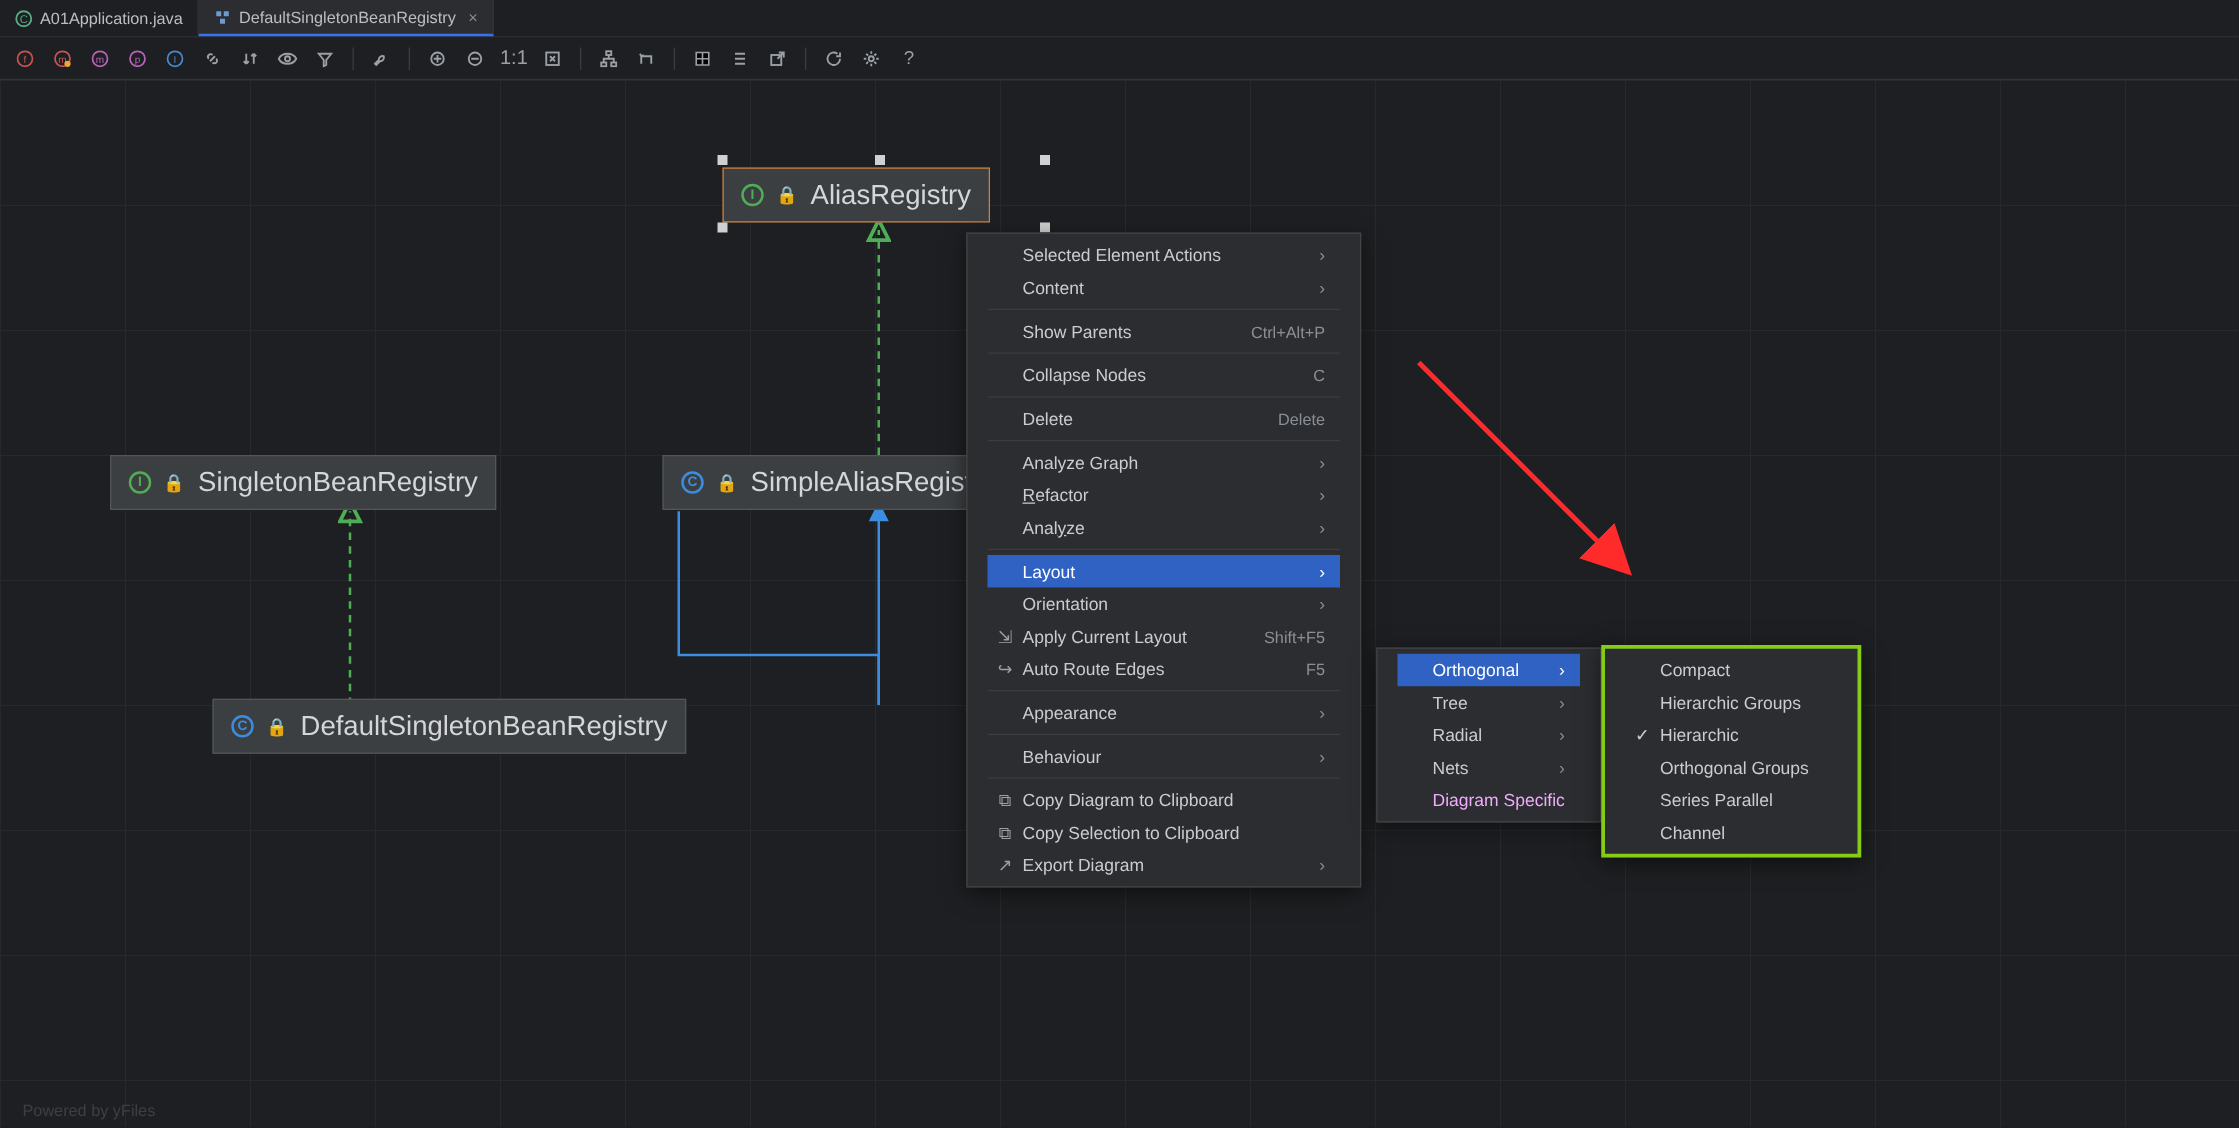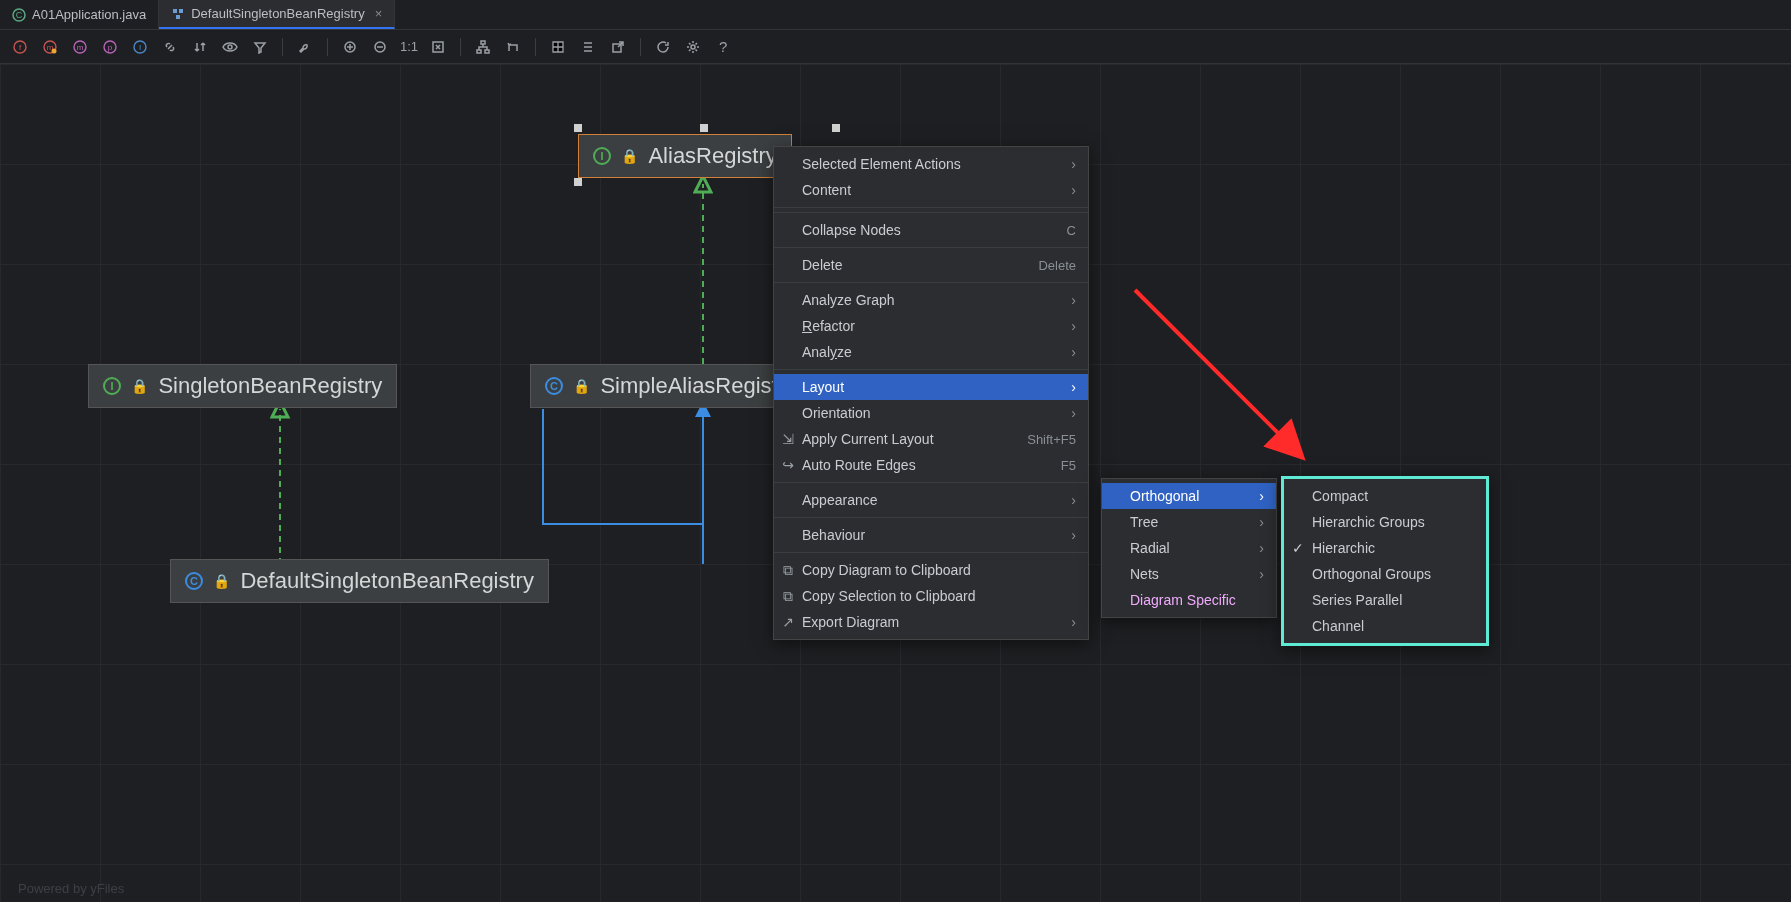--- a/index.html
+++ b/index.html
@@ -82,44 +82,45 @@
   position:absolute; width:8px; height:8px; background:#d0d0d0;
 }
 
 svg.edges { position:absolute; top:0; left:0; width:100%; height:100%; pointer-events:none; }
 
 .ctx-menu {
   position: absolute;
   background: #2b2d30;
   border: 1px solid #444;
   box-shadow: 0 4px 16px rgba(0,0,0,0.5);
-  padding: 4px 0;
+  padding: 4px 16px;
   font-size: 14px;
   color: #c9ccd1;
   min-width: 316px;
+  margin-top: 40px;
 }
 .ctx-item {
   display:flex; align-items:center;
   padding: 5px 12px 5px 28px;
   cursor:pointer;
   position:relative;
 }
 .ctx-item:hover, .ctx-item.hover { background: #2f62c2; color:#fff; }
 .ctx-item.disabled { color: #f0abfc; cursor:default; }
 .ctx-item .shortcut { margin-left:auto; color:#8a8f96; font-size:13px; }
 .ctx-item .chev { margin-left:auto; color:#8a8f96; }
 .ctx-item.hover .chev { color:#fff; }
 .ctx-item .pre-icon {
   position:absolute; left:6px; width:16px; text-align:center; color:#9aa0a6;
 }
 .ctx-sep { height:1px; background:#3a3d42; margin:4px 0; }
 .ctx-check { position:absolute; left:8px; color:#c9ccd1; }
 
 .sub1 { min-width: 176px; text-align: center; }
-.sub2 { min-width: 208px; border: 3px solid #5eead4; }
+.sub2 { min-width: 208px; border: 3px solid #84cc16; }
 
 .arrow-annot {
   position:absolute;
   pointer-events:none;
 }
 
 .watermark {
   position:absolute; bottom:6px; left:18px;
   color:#3c4046; font-size:13px;
 }
@@ -217,21 +218,21 @@
         <circle cx="7" cy="7" r="5"></circle>
         <path d="M7 4v6M4 7h6"></path>
       </svg>
     </span>
   <span class="tb-btn">
       <svg width="14" height="14" stroke="#9aa0a6" fill="none" stroke-width="1.5">
         <circle cx="7" cy="7" r="5"></circle>
         <path d="M4 7h6"></path>
       </svg>
     </span>
-  <span class="tb-btn" style="width:auto;font-size:13px">1:1</span>
+  <span class="tb-btn" style="width:auto;font-size:16px">1:1</span>
   <span class="tb-btn">
       <svg width="14" height="14" stroke="#9aa0a6" fill="none" stroke-width="1.5">
         <rect x="2" y="2" width="10" height="10"></rect>
         <path d="M5 5l4 4M9 5l-4 4"></path>
       </svg>
     </span>
   <span class="tb-sep"></span>
   <span class="tb-btn">
       <svg width="14" height="14" stroke="#9aa0a6" fill="none" stroke-width="1.5">
         <rect x="5" y="1" width="4" height="3"></rect>
@@ -332,20 +333,24 @@
 <div class="ctx-menu" id="ctx-main" style="left:773px; top:146px;">
     <div class="ctx-item">
       <span>Selected Element Actions</span>
       <span class="chev">›</span>
     </div>
     <div class="ctx-item">
       <span>Content</span>
       <span class="chev">›</span>
     </div>
     <div class="ctx-sep"></div>
+    <div class="ctx-item">
+      <span>Show Parents</span>
+      <span class="shortcut">Ctrl+Alt+P</span>
+    </div>
     <div class="ctx-sep"></div>
     <div class="ctx-item">
       <span>Collapse Nodes</span>
       <span class="shortcut">C</span>
     </div>
     <div class="ctx-sep"></div>
     <div class="ctx-item">
       <span>Delete</span>
       <span class="shortcut">Delete</span>
     </div>

